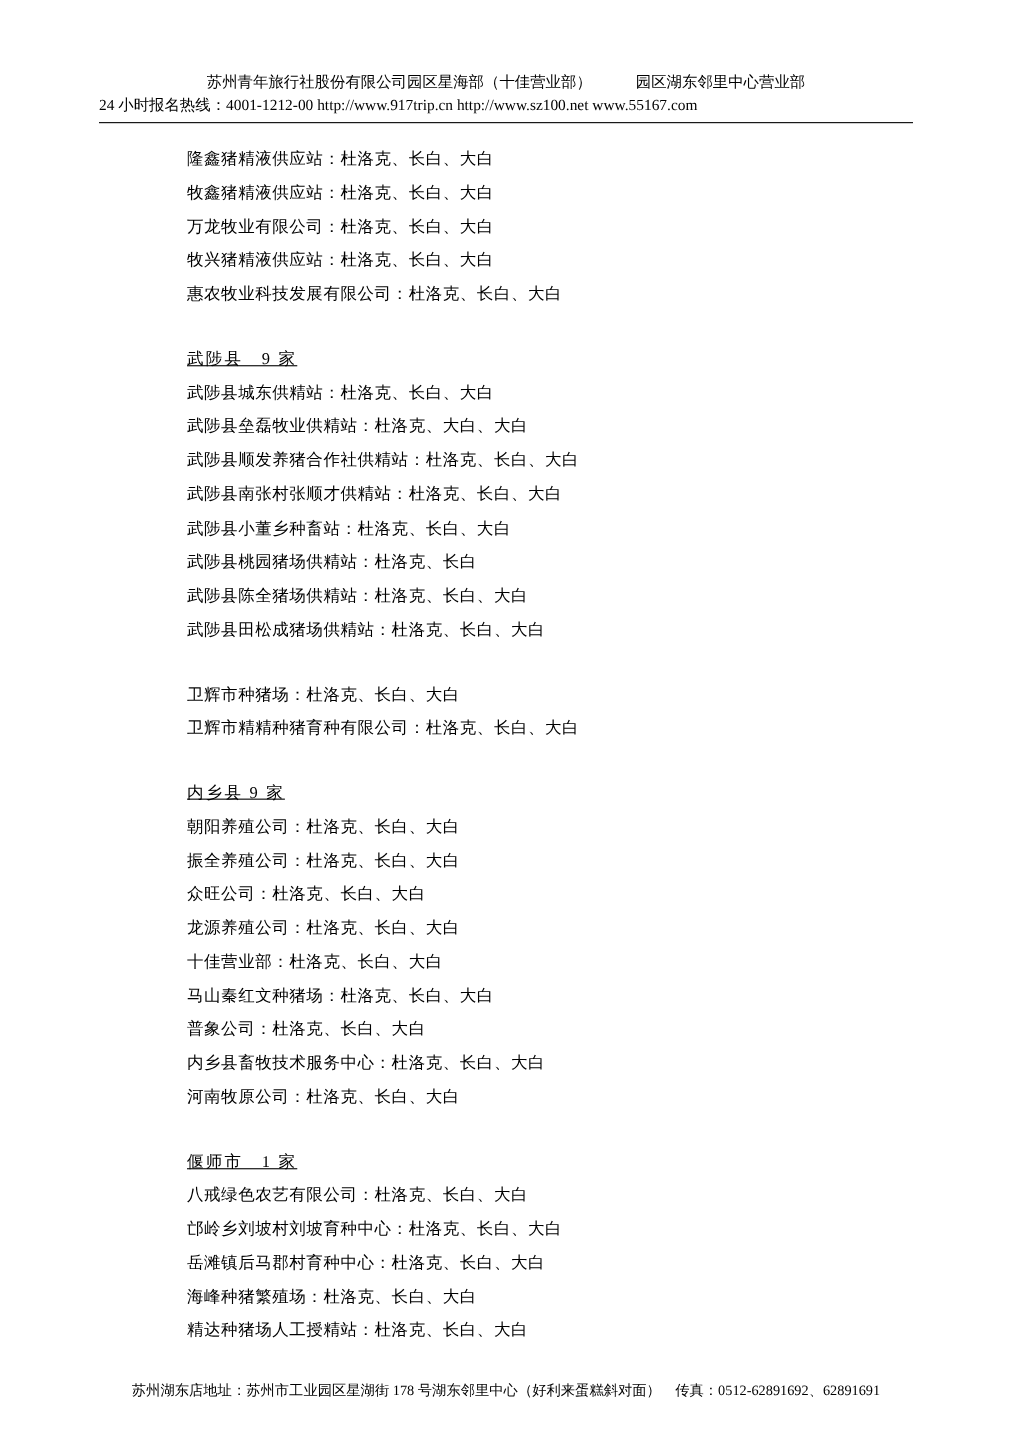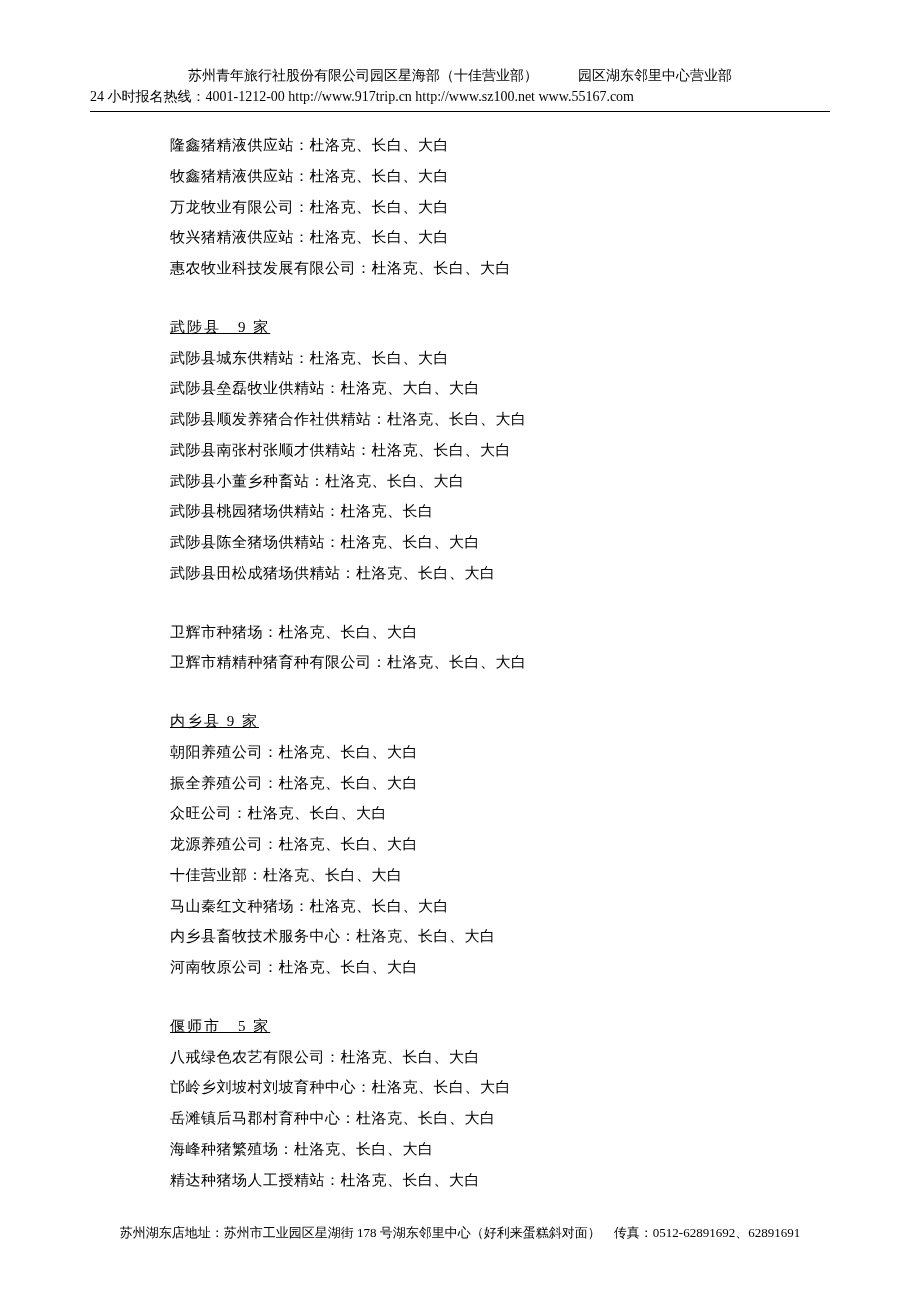--- a/index.html
+++ b/index.html
@@ -92,25 +92,26 @@
           <div>卫辉市精精种猪育种有限公司：杜洛克、长白、大白</div>
         </div>
         <div class="section">
           <div class="section-title">内乡县 9 家</div>
           <div>朝阳养殖公司：杜洛克、长白、大白</div>
           <div>振全养殖公司：杜洛克、长白、大白</div>
           <div>众旺公司：杜洛克、长白、大白</div>
           <div>龙源养殖公司：杜洛克、长白、大白</div>
           <div>十佳营业部：杜洛克、长白、大白</div>
           <div>马山秦红文种猪场：杜洛克、长白、大白</div>
+          <div>普象公司：杜洛克、长白、大白</div>
           <div>内乡县畜牧技术服务中心：杜洛克、长白、大白</div>
           <div>河南牧原公司：杜洛克、长白、大白</div>
         </div>
         <div class="section">
-          <div class="section-title">偃师市　5 家</div>
+          <div class="section-title">偃师市　1 家</div>
           <div>八戒绿色农艺有限公司：杜洛克、长白、大白</div>
           <div>邙岭乡刘坡村刘坡育种中心：杜洛克、长白、大白</div>
           <div>岳滩镇后马郡村育种中心：杜洛克、长白、大白</div>
           <div>海峰种猪繁殖场：杜洛克、长白、大白</div>
           <div>精达种猪场人工授精站：杜洛克、长白、大白</div>
         </div>
       </div>
 
   </div>
 

